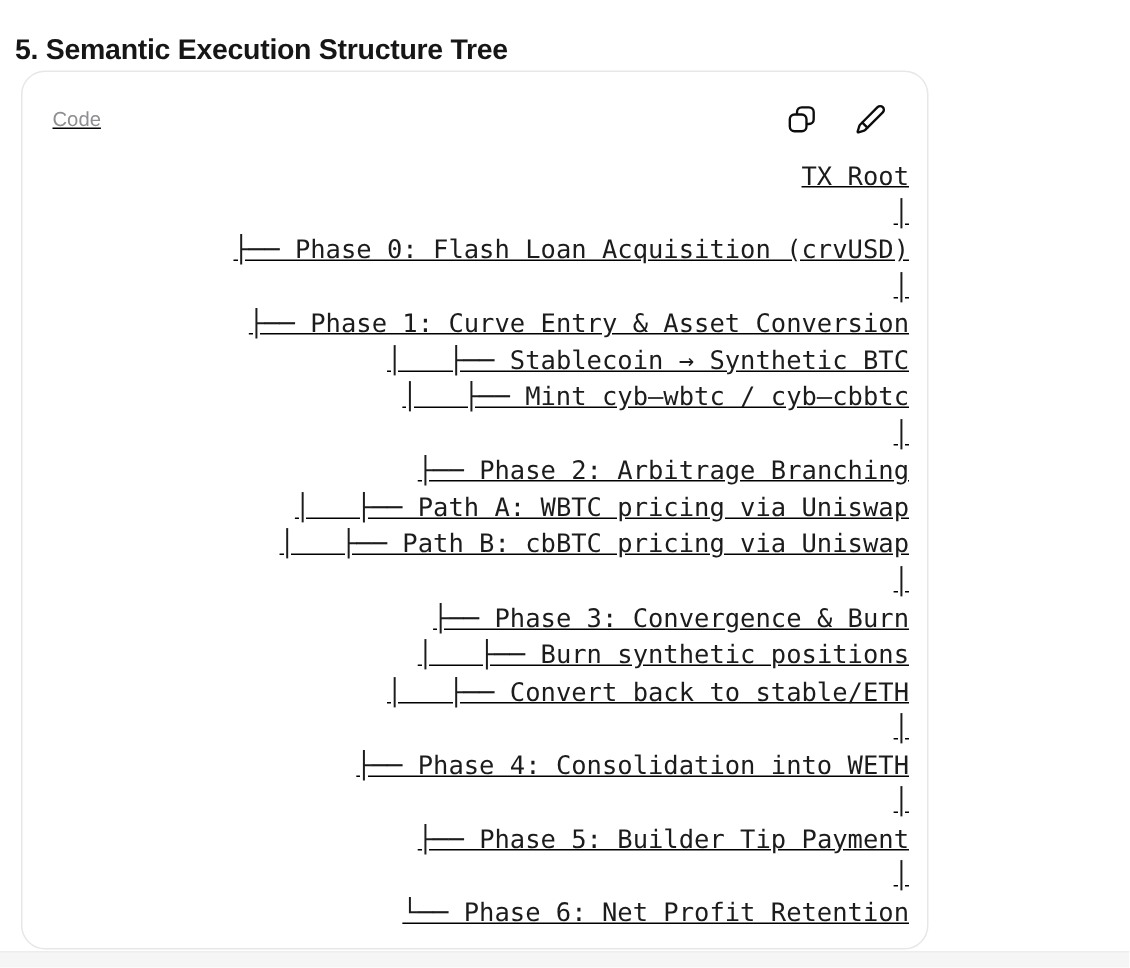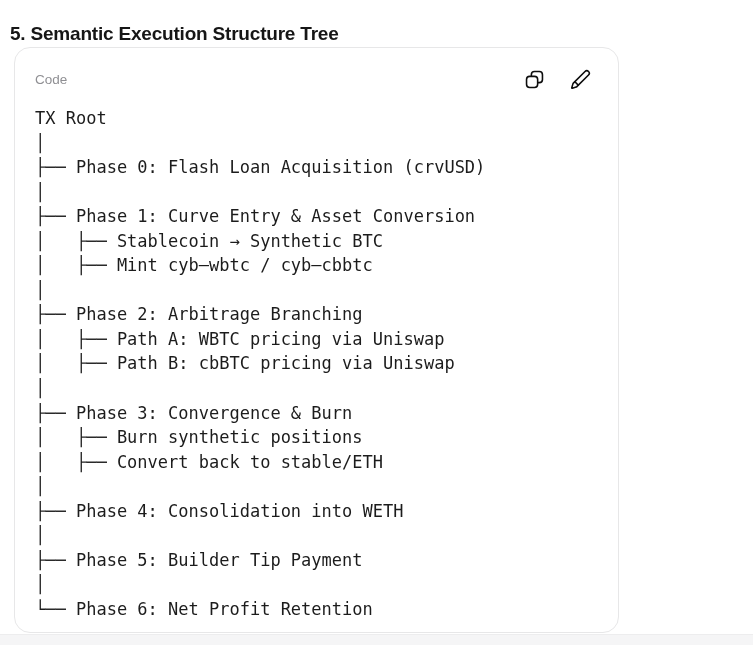--- a/index.html
+++ b/index.html
@@ -19,20 +19,21 @@
     letter-spacing: -0.2px;
   }
   .card {
     position: absolute;
     left: 14px; top: 47px;
     width: 605px; height: 586px;
     box-sizing: border-box;
     background: #ffffff;
     border: 1px solid #e7e7e8;
     border-radius: 16px;
+    text-decoration: underline;
   }
   .card-header {
     display: flex;
     justify-content: space-between;
     align-items: center;
     padding: 19px 27px 0 20px;
     height: 24px;
   }
   .code-label {
     font-size: 13.5px;
@@ -58,20 +59,21 @@
   .icon-btn svg { display: block; }
   pre.code-tree {
     margin: 15px 0 0 0;
     padding: 0 12px 0 20px;
     font-family: "DejaVu Sans Mono", "Liberation Mono", monospace;
     font-size: 17px;
     line-height: 24.55px;
     color: #1c1c1c;
     white-space: pre;
     overflow: hidden;
+    text-align: right;
   }
   .bottom-strip {
     position: absolute;
     left: 0; top: 634px;
     width: 753px; height: 11px;
     background: #f5f5f6;
     border-top: 1px solid #ededee;
   }
 </style>
 </head>

